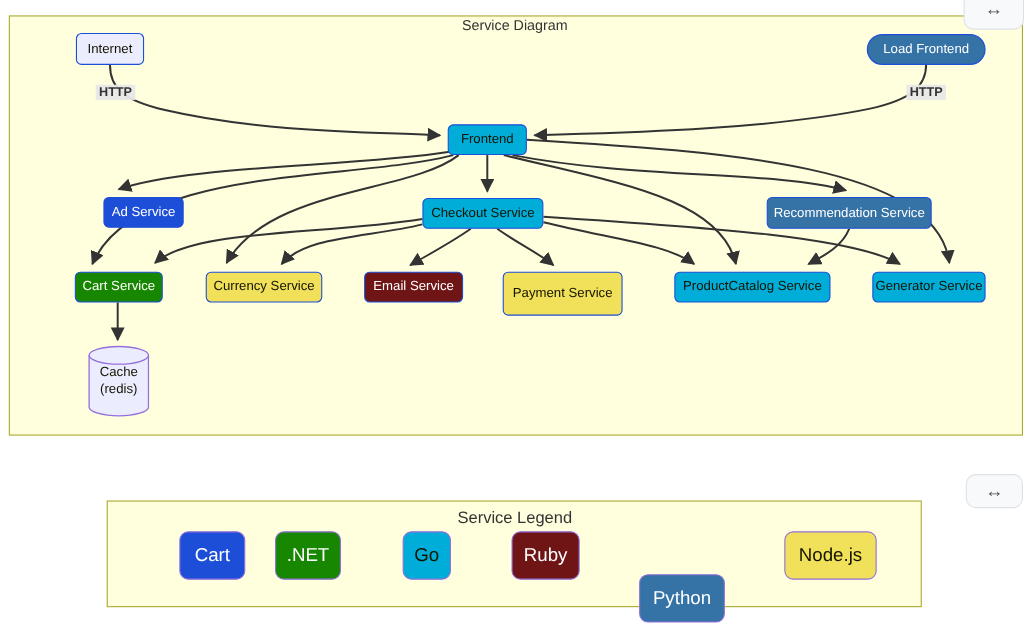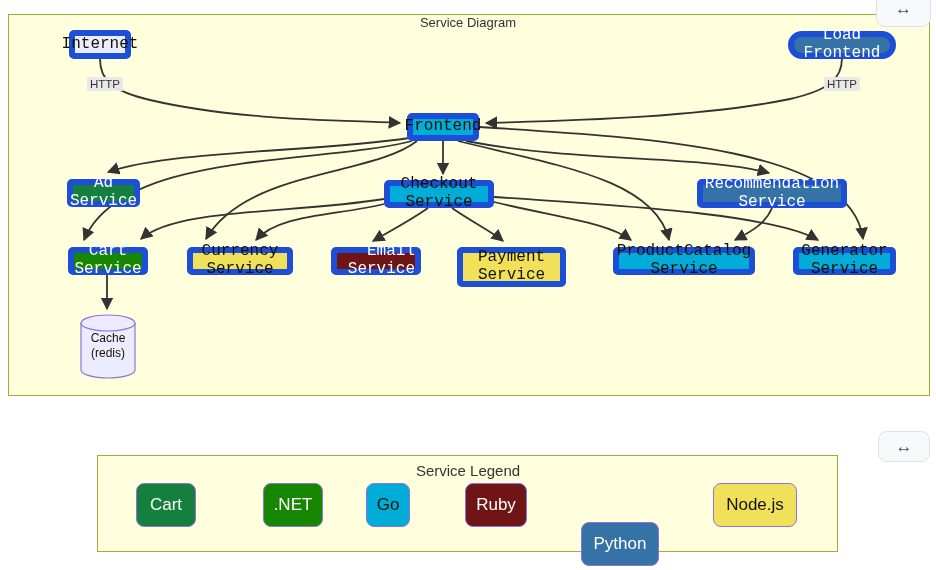--- a/index.html
+++ b/index.html
@@ -13,51 +13,51 @@
   .panel-title { position:absolute; left:0; right:0; text-align:center; color:#333333; }
   #diagram-title { top:15px; font-size:13px; }
   #legend-title  { top:7px;  font-size:15px; }
 
   
   #edges { position:absolute; left:0; top:0; width:936px; height:570px; pointer-events:none; z-index:2; }
   #edges path.edge { fill:none; stroke:#333333; stroke-width:1.8px; }
 
   
   .node { position:absolute; z-index:3; display:flex; align-items:center; justify-content:center;
-    font-size:16px; border:6px solid #1d4ed8; border-radius:5px; color:#111; text-align:center; line-height:1.1;font-family:Liberation Mono, monospace; }
+    font-size:12px; border:1px solid #1d4ed8; border-radius:5px; color:#111; text-align:center; line-height:1.1; }
   .fill-default { background:#ececff; color:#131300; }
-  .fill-java    { background:#15803d; color:#ffffff; }
+  .fill-java    { background:#1d4ed8; color:#ffffff;margin-left:27px; }
   .fill-dotnet  { background:#178600; color:#ffffff; }
   .fill-go      { background:#00add8; color:#131300; }
   .fill-ruby    { background:#701516; color:#ffffff;text-align:right; }
   .fill-python  { background:#3572a5; color:#ffffff; }
   .fill-nodejs  { background:#f1e05a; color:#131300; }
   .stadium { border-radius:14px; }
 
   
   #node-cache { position:absolute; left:80px; top:313px; width:56px; height:67px; z-index:3; }
   #node-cache .cyl-text { position:absolute; left:0; top:18px; width:100%; text-align:center;
     font-size:12px; color:#131300; line-height:1.25; }
 
   
   .edge-label { position:absolute; z-index:3; background:rgba(232,232,232,0.95); color:#333333;
-    font-size:11.5px; padding:1px 3px; }
+    font-size:11.5px; padding:1px 3px;font-weight:bold; }
 
   
   .expand-btn { position:absolute; z-index:4; background:#f8f9fa; border:1px solid #dee2e6;
     border-radius:9px; display:flex; align-items:center; justify-content:center;
     color:#495057; font-size:17px; cursor:pointer; }
   #expand-btn-top    { left:876px; top:-10px; width:55px; height:37px; }
   #expand-btn-bottom { left:878px; top:431px; width:52px; height:31px; }
 
   
   .legend-item { position:absolute; top:483px; height:44px; z-index:3; display:flex; align-items:center;
     justify-content:center; font-size:17px; border:1px solid #9370db; border-radius:8px; }
   #legend-java   { left:136px; width:60px; }
-  #legend-dotnet { left:250px; width:60px;margin-left:13px; }
+  #legend-dotnet { left:250px; width:60px; }
   #legend-go     { left:366px; width:44px; }
   #legend-ruby   { left:465px; width:62px; }
   #legend-python { left:581px; width:78px;margin-top:39px; }
   #legend-nodejs { left:713px; width:84px; }
 </style>
 </head>
 <body>
 
 <div id="diagram-panel" class="panel"></div>
 <div id="diagram-title" class="panel-title">Service Diagram</div>

